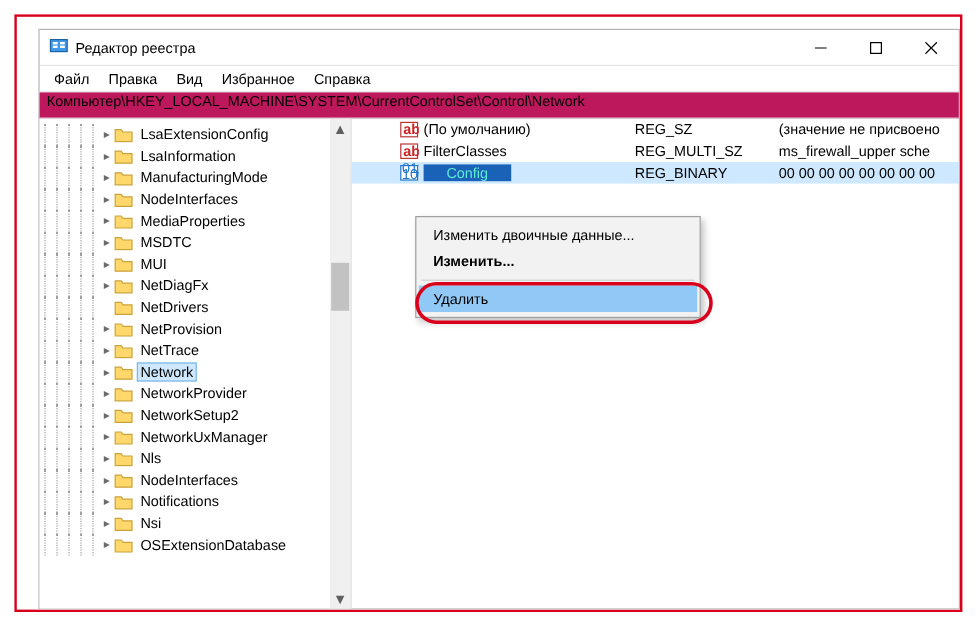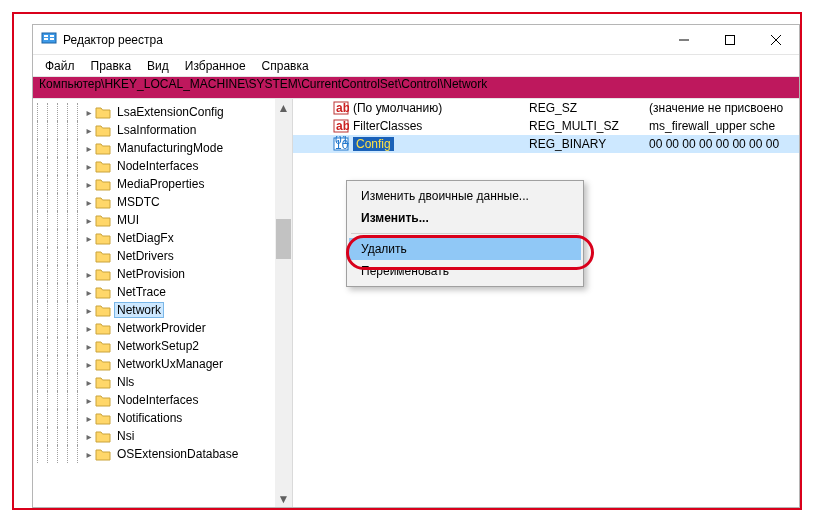--- a/index.html
+++ b/index.html
@@ -35,21 +35,21 @@
   .list-header .col { padding: 0 6px; border-right: 1px solid #e5e5e5; height: 100%; display: flex; align-items: center; }
   .col-name { width: 230px; }
   .col-type { width: 120px; }
   .col-val { flex: 1 1 auto; }
   .list-rows { position: relative; }
   .row { display: flex; align-items: center; height: 18px; }
   .row .cname { width: 230px; padding-left: 6px; display: flex; align-items: center; gap: 4px; }
   .row .ctype { width: 120px; padding-left:6px; }
   .row .cval { flex: 1 1 auto; padding-left:6px; white-space: nowrap; overflow:hidden; }
   .row.sel { background: #cde8ff; }
-  .row.sel .cname span.txt { background: #1a61b8; color: #fde047; padding: 0 3px; }
+  .row.sel .cname span.txt { background: #1a61b8; color: #5eead4; padding: 0 19px; }
   .val-icon { width: 16px; height: 16px; display: inline-flex; align-items:center; justify-content:center;margin-left:34px; }
   
   .ctxwrap { position: absolute; left: 332px; top: 166px; z-index: 10; }
   .ctx { background: #f2f2f2; border: 1px solid #a0a0a0; box-shadow: 3px 3px 6px rgba(0,0,0,0.25); width: 238px; padding: 4px 2px; }
   .ctx .item { padding: 4px 12px; }
   .ctx .sep { height: 1px; background: #d0d0d0; margin: 4px 2px; }
   .hotring { position: absolute; left: 332px; top: 221px; width: 248px; height: 35px; border: 3px solid #d9001b; border-radius: 18px; z-index: 20; pointer-events: none; }
   .ctx .item.highlight { background: #90c8f6; }
 </style>
 </head>
@@ -436,17 +436,16 @@
     </div>
 
   </div>
 
   <div class="ctxwrap">
     <div class="ctx" id="ctx">
         <div class="item" style="font-weight: normal;">Изменить двоичные данные...</div>
         <div class="item" style="font-weight: bold;">Изменить...</div>
         <div class="sep"></div>
         <div class="item highlight" style="font-weight: normal;">Удалить</div>
-        <div class="item" style="font-weight: normal;">Переименовать</div>
       </div>
   </div>
   <div class="hotring"></div>
 </div>
 
 </body></html>

